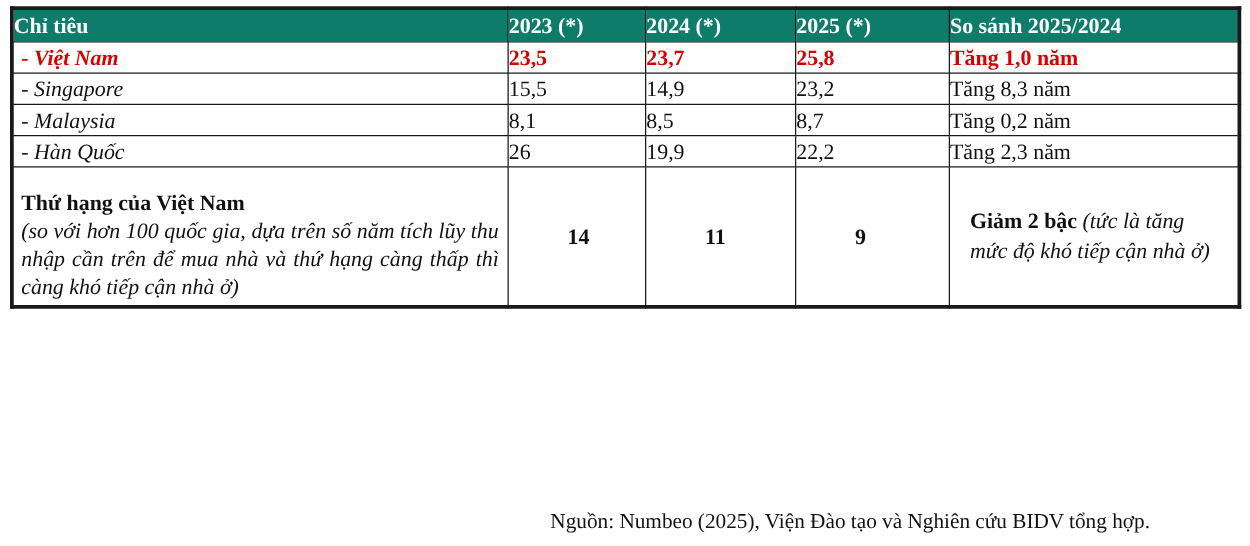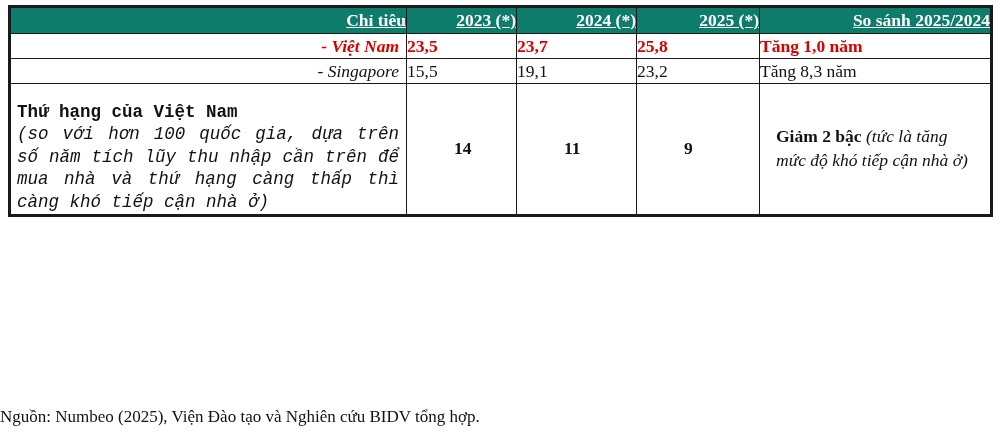--- a/index.html
+++ b/index.html
@@ -21,25 +21,24 @@
     border: 1px solid var(--border, #1a1a1a);
     font-size: 17.5px;
     padding: 0;
     overflow: hidden;
   }
   thead th {
     background: var(--header-bg, #0e7c6b);
     color: var(--header-text, #ffffff);
     font-weight: bold;
     height: 27px;
-    text-align: right;
+    text-align: left;
     border-bottom-width: 2px;
-    text-decoration: underline;
   }
-  td.label { text-align: right; padding: 1px 7px 1px 6px; vertical-align: middle; }
+  td.label { text-align: left; padding: 1px 7px 1px 6px; vertical-align: middle; }
   td.num, td.cmp { text-align: left; vertical-align: middle; }
 
   tr.r-group td { height: 57px; }
   tr.r-group td.label {
     font-weight: bold;
     text-align: justify;
     line-height: 1.3;
     vertical-align: top;
     padding-top: 3px;
   }
@@ -52,32 +51,31 @@
   tr.r-world { font-weight: bold; }
   tr.r-world td.label { font-style: italic; }
   tr.r-country td.label { font-style: italic; }
 
   tr.r-rank td { height: 112px; }
   tr.r-rank td.label {
     vertical-align: top;
     text-align: justify;
     line-height: 1.28;
     padding-top: 17px;
-    font-family: Liberation Mono, monospace;
   }
   .rank-title { font-weight: bold; }
   .rank-note { font-style: italic; }
   tr.r-rank td.num { font-weight: bold; padding-left: 47px; }
   tr.r-rank td.cmp { line-height: 1.35; padding: 0 16px; }
   .cmp-main { font-weight: bold; }
   .cmp-note { font-style: italic; margin-top: 32px; }
 
   .source {
     position: absolute; left: 0; top: 407px; width: 920px;
-    text-align: left;
+    text-align: right;
     font-size: 17px;
     color: #111111;
   }
 </style>
 </head>
 <body>
 
 <div class="canvas">
 
   <table class="afford">
@@ -102,23 +100,37 @@
       <tr class="r-std r-vn">
         <td class="label">- Việt Nam</td>
         <td class="num">23,5</td>
         <td class="num">23,7</td>
         <td class="num">25,8</td>
         <td class="cmp">Tăng 1,0 năm</td>
       </tr>
       <tr class="r-std r-country">
         <td class="label">- Singapore</td>
         <td class="num">15,5</td>
-        <td class="num">19,1</td>
+        <td class="num">14,9</td>
         <td class="num">23,2</td>
         <td class="cmp">Tăng 8,3 năm</td>
+      </tr>
+      <tr class="r-std r-country">
+        <td class="label">- Malaysia</td>
+        <td class="num">8,1</td>
+        <td class="num">8,5</td>
+        <td class="num">8,7</td>
+        <td class="cmp">Tăng 0,2 năm</td>
+      </tr>
+      <tr class="r-std r-country">
+        <td class="label">- Hàn Quốc</td>
+        <td class="num">26</td>
+        <td class="num">19,9</td>
+        <td class="num">22,2</td>
+        <td class="cmp">Tăng 2,3 năm</td>
       </tr>
 
       <tr class="r-rank">
         <td class="label">
           <span class="rank-title">Thứ hạng của Việt Nam</span><br>
           <span class="rank-note">(so với hơn 100 quốc gia, dựa trên số năm tích lũy thu nhập cần trên để mua nhà và thứ hạng càng thấp thì càng khó tiếp cận nhà ở)</span>
         </td>
         <td class="num">14</td>
         <td class="num">11</td>
         <td class="num">9</td>

